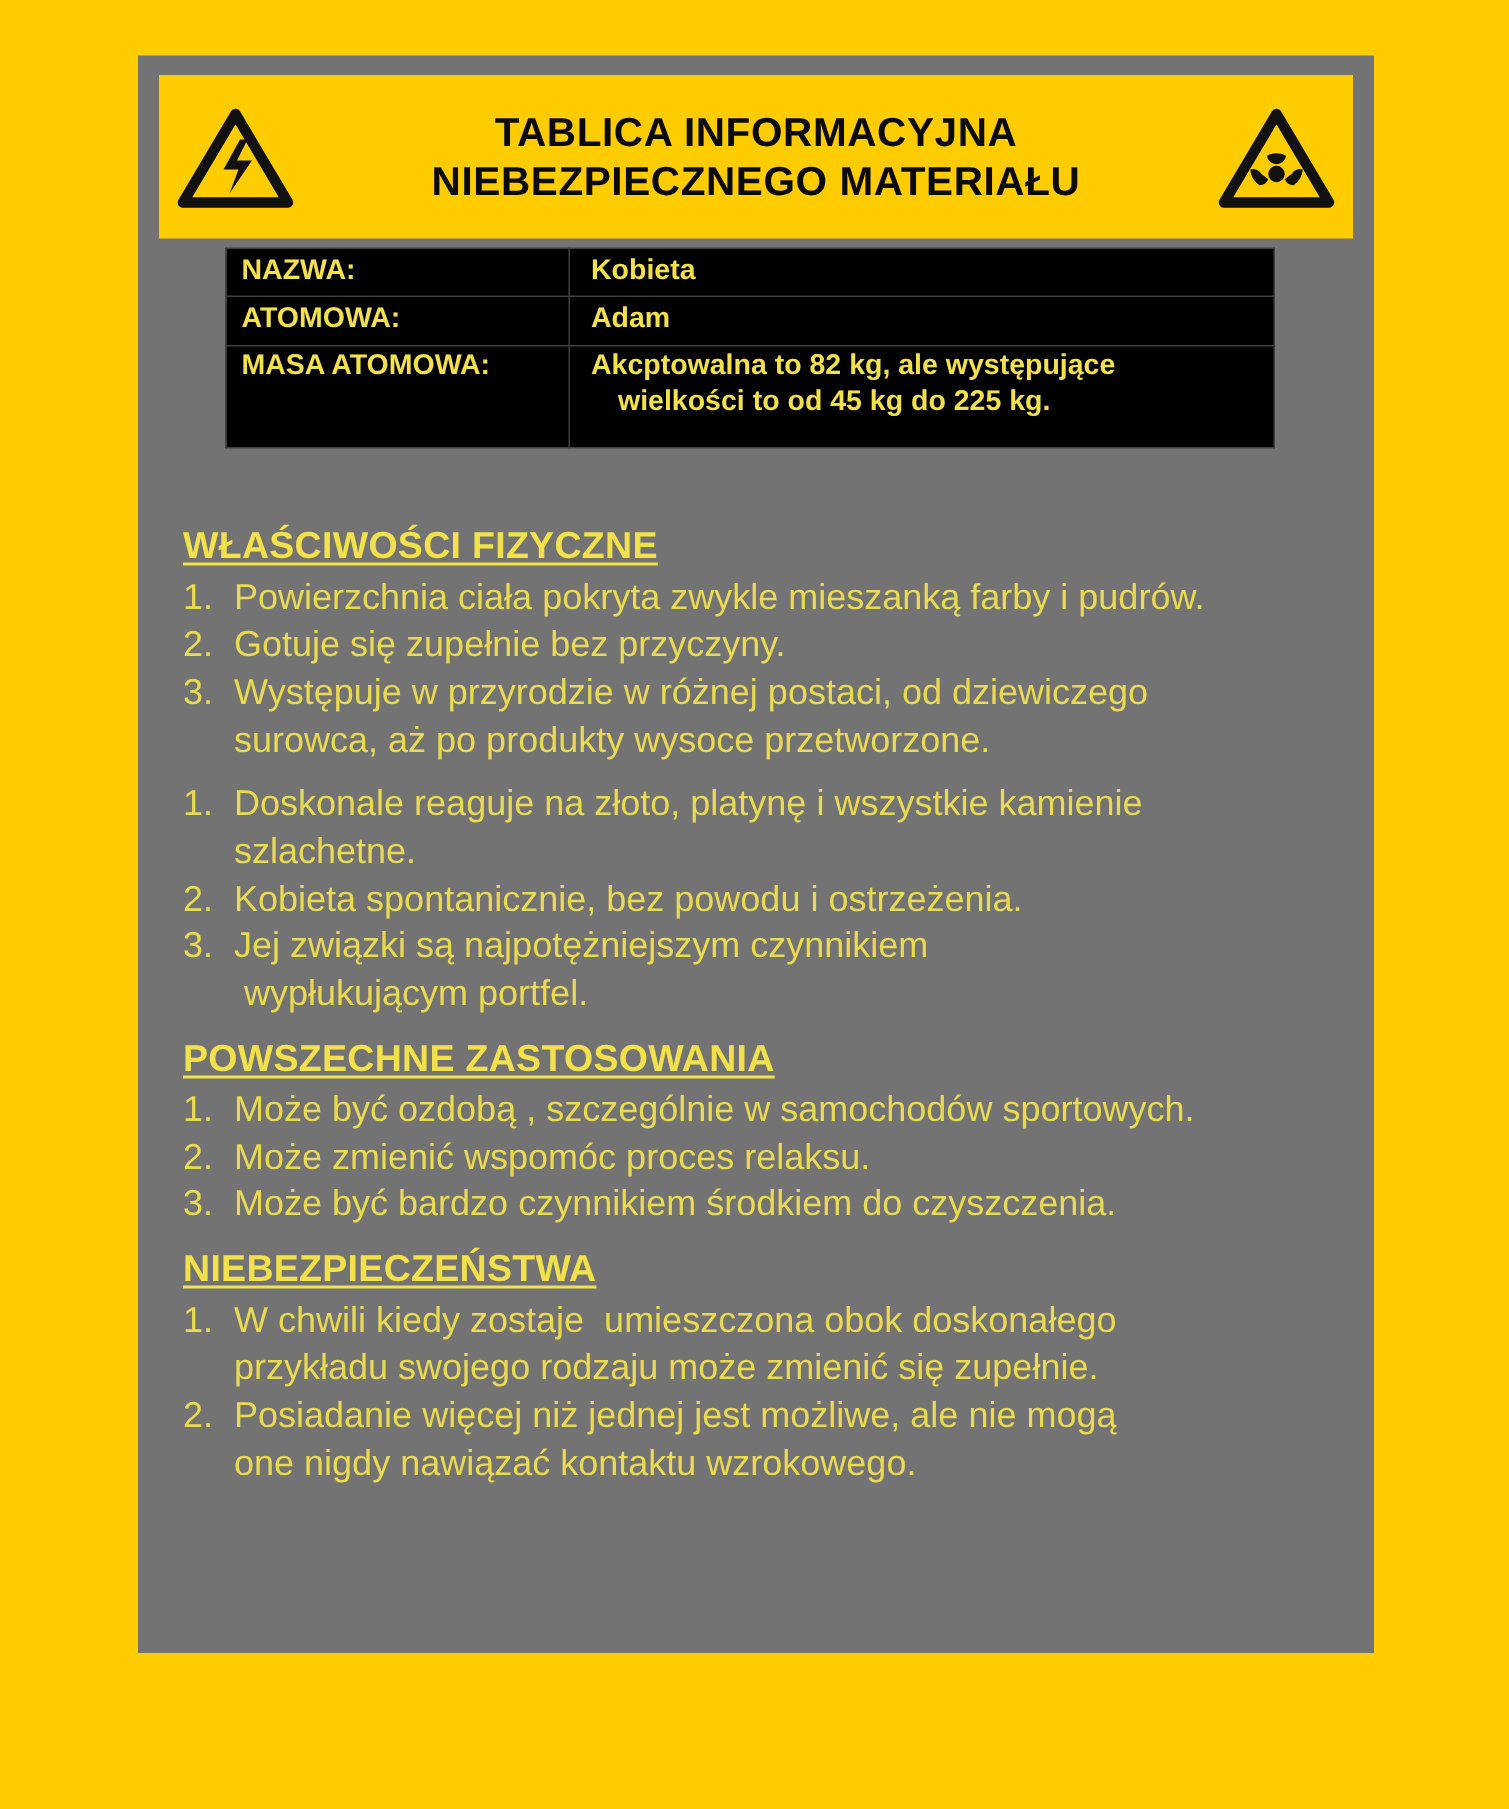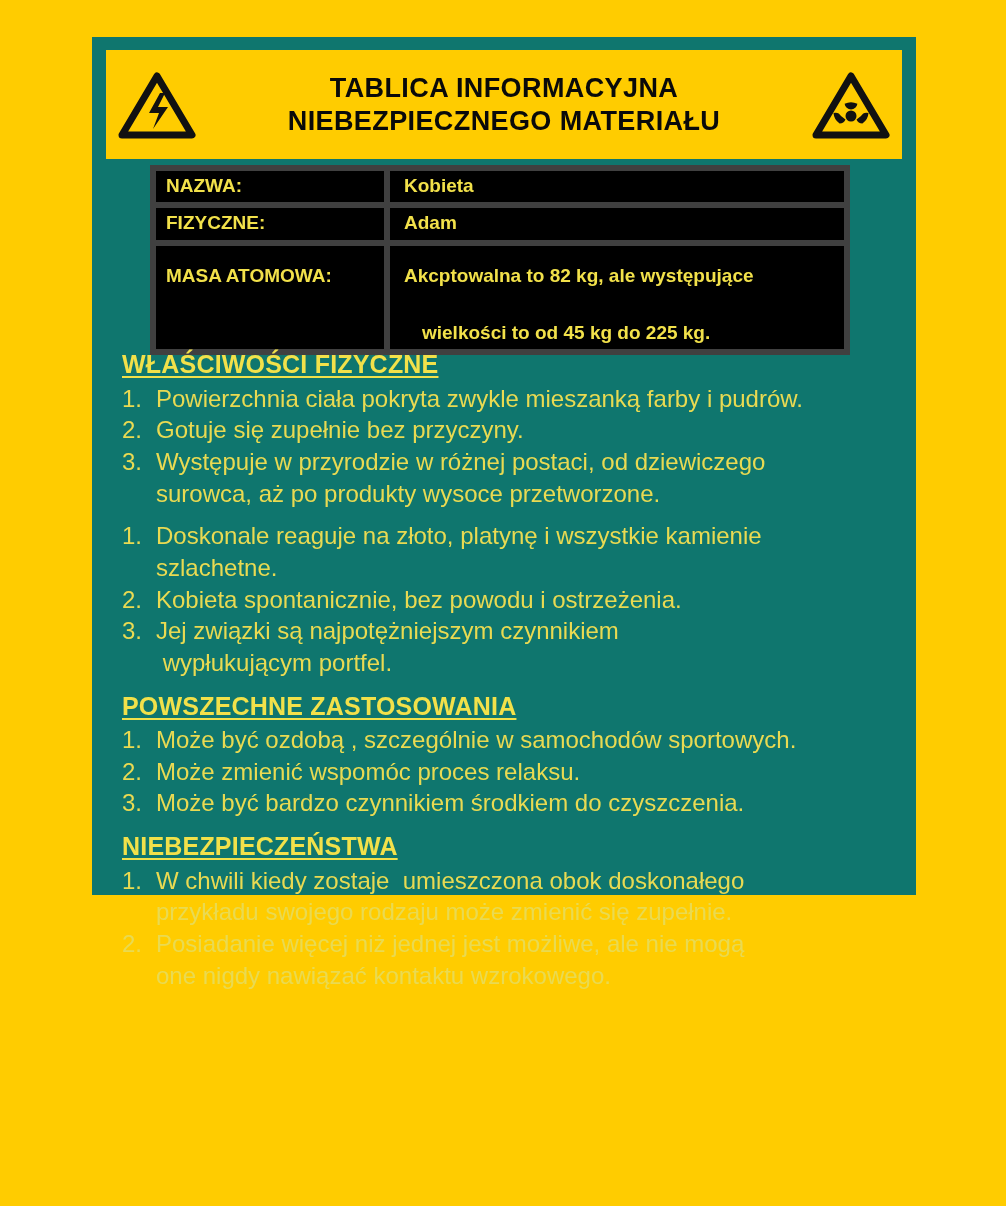--- a/index.html
+++ b/index.html
@@ -14,22 +14,22 @@
     overflow: hidden;
     position: relative;
   }
 
   
   #sign-panel {
     position: absolute;
     left: 92px;
     top: 37px;
     width: 824px;
-    height: 858px;
-    background: #0f766e;
+    height: 1065px;
+    background: #737373;
     box-sizing: border-box;
   }
 
   
   #header-band {
     position: absolute;
     left: 14px;
     top: 13px;
     width: 796px;
     height: 109px;
@@ -64,43 +64,43 @@
   
   #spec-table {
     position: absolute;
     left: 58px;   
     top: 128px;   
     width: 700px; 
     border-collapse: collapse;
     table-layout: fixed;
   }
   #spec-table td {
-    border: 6px solid #404040;
+    border: 1px solid #404040;
     color: #F2E14A;
     font-weight: bold;
     font-size: 19px;
     padding: 3px 6px 4px 10px;
     vertical-align: middle;
     background: #000;
     line-height: 1.28;
   }
   #spec-table td.key {
     width: 212px;
     white-space: nowrap;
   }
   #spec-table td.val {
     padding-left: 14px;
   }
   #spec-table tr.tall td {
     height: 62px;
     vertical-align: top;
-    padding-top: 18px;
+    padding-top: 1px;
   }
   .mass-line-1 { display: block; }
-  .mass-line-2 { display: block; padding-left: 18px; margin-top: 33px; }
+  .mass-line-2 { display: block; padding-left: 18px; }
   .symbol-glyph { display: inline-block; vertical-align: middle; }
 
   
   #body-content {
     position: absolute;
     left: 30px;   
     top: 311px;   
     width: 790px;
   }
   .section {
@@ -184,21 +184,21 @@
 
   </div>
 
   <table id="spec-table">
     <tbody>
       <tr>
         <td class="key">NAZWA:</td>
         <td class="val">Kobieta</td>
       </tr>
       <tr>
-        <td class="key">FIZYCZNE:</td>
+        <td class="key">ATOMOWA:</td>
         <td class="val">Adam</td>
       </tr>
       <tr class="tall">
         <td class="key">MASA ATOMOWA:</td>
         <td class="val">
           <span class="mass-line-1">Akcptowalna to 82 kg, ale występujące</span>
           <span class="mass-line-2">wielkości to od 45 kg do 225 kg.</span>
         </td>
       </tr>
     </tbody>

